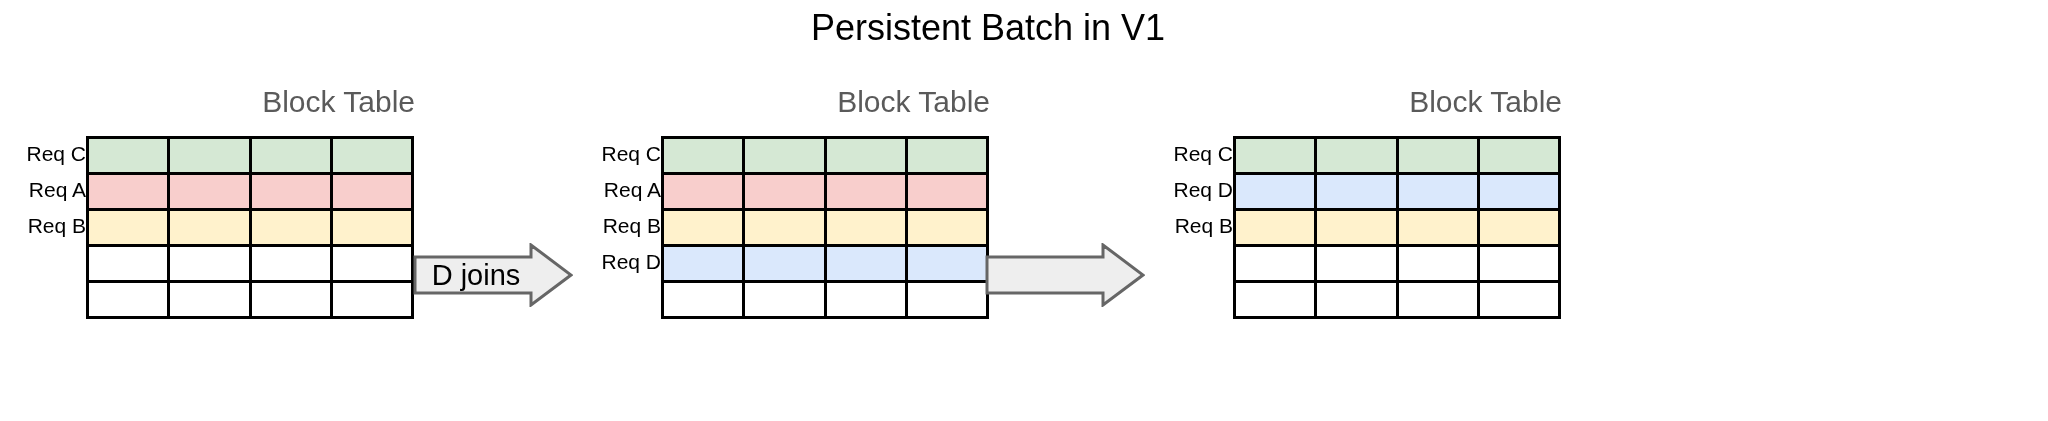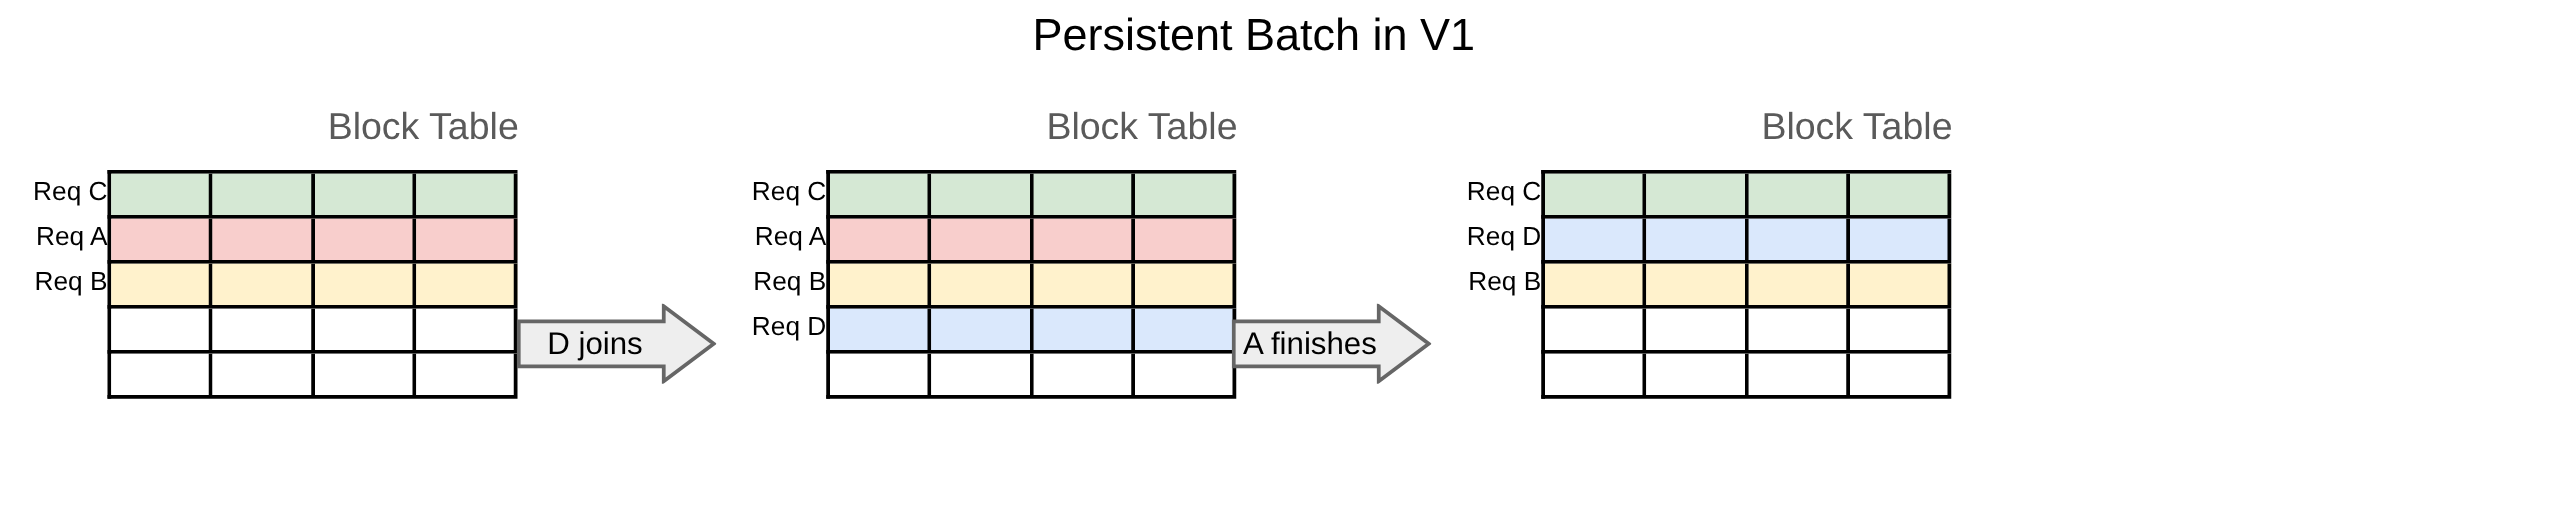--- a/index.html
+++ b/index.html
@@ -26,21 +26,20 @@
     position: absolute;
     top: 6px;
     left: 0;
     width: 1976px;
     text-align: center;
     font-size: 36px;
     line-height: 44px;
     color: #000000;
     font-weight: normal;
     white-space: nowrap;
-    padding-left: 15px;
   }
 
   
   .panel {
     position: absolute;
     top: 84px;
   }
   .panel-1 { left: 0px;    width: 420px; }
   .panel-2 { left: 575px;  width: 420px; }
   .panel-3 { left: 1147px; width: 420px; }
@@ -121,21 +120,21 @@
   .arrow svg { display: block; }
 
   .arrow-label {
     position: absolute;
     left: 0;
     top: 0;
     width: 126px;
     height: 64px;
     line-height: 64px;
     text-align: center;
-    font-size: 25px;
+    font-size: 29px;
     color: #000000;
     white-space: nowrap;
     pointer-events: none;
   }
 </style>
 </head>
 <body>
 
 <div id="diagram">
 
@@ -247,21 +246,20 @@
             <div class="cell" style="background: rgb(255, 255, 255);"></div>
           </div>
         </div>
       </div>
   </div>
 
   <div class="arrow arrow-2">
     <svg width="160" height="64" viewBox="0 0 160 64">
       <polygon points="2,14 118,14 118,2 158,32 118,62 118,50 2,50" fill="#eeeeee" stroke="#666666" stroke-width="3" stroke-linejoin="miter"></polygon>
     </svg>
-    <div class="arrow-label">A finishes</div>
   </div>
 
   <div class="panel panel-3">
     <div class="panel-title">Block Table</div>
     <div class="table-wrap">
         <div class="row">
           <div class="row-label">Req C</div>
           <div class="cells">
             <div class="cell" style="background: rgb(213, 232, 212);"></div>
             <div class="cell" style="background: rgb(213, 232, 212);"></div>

